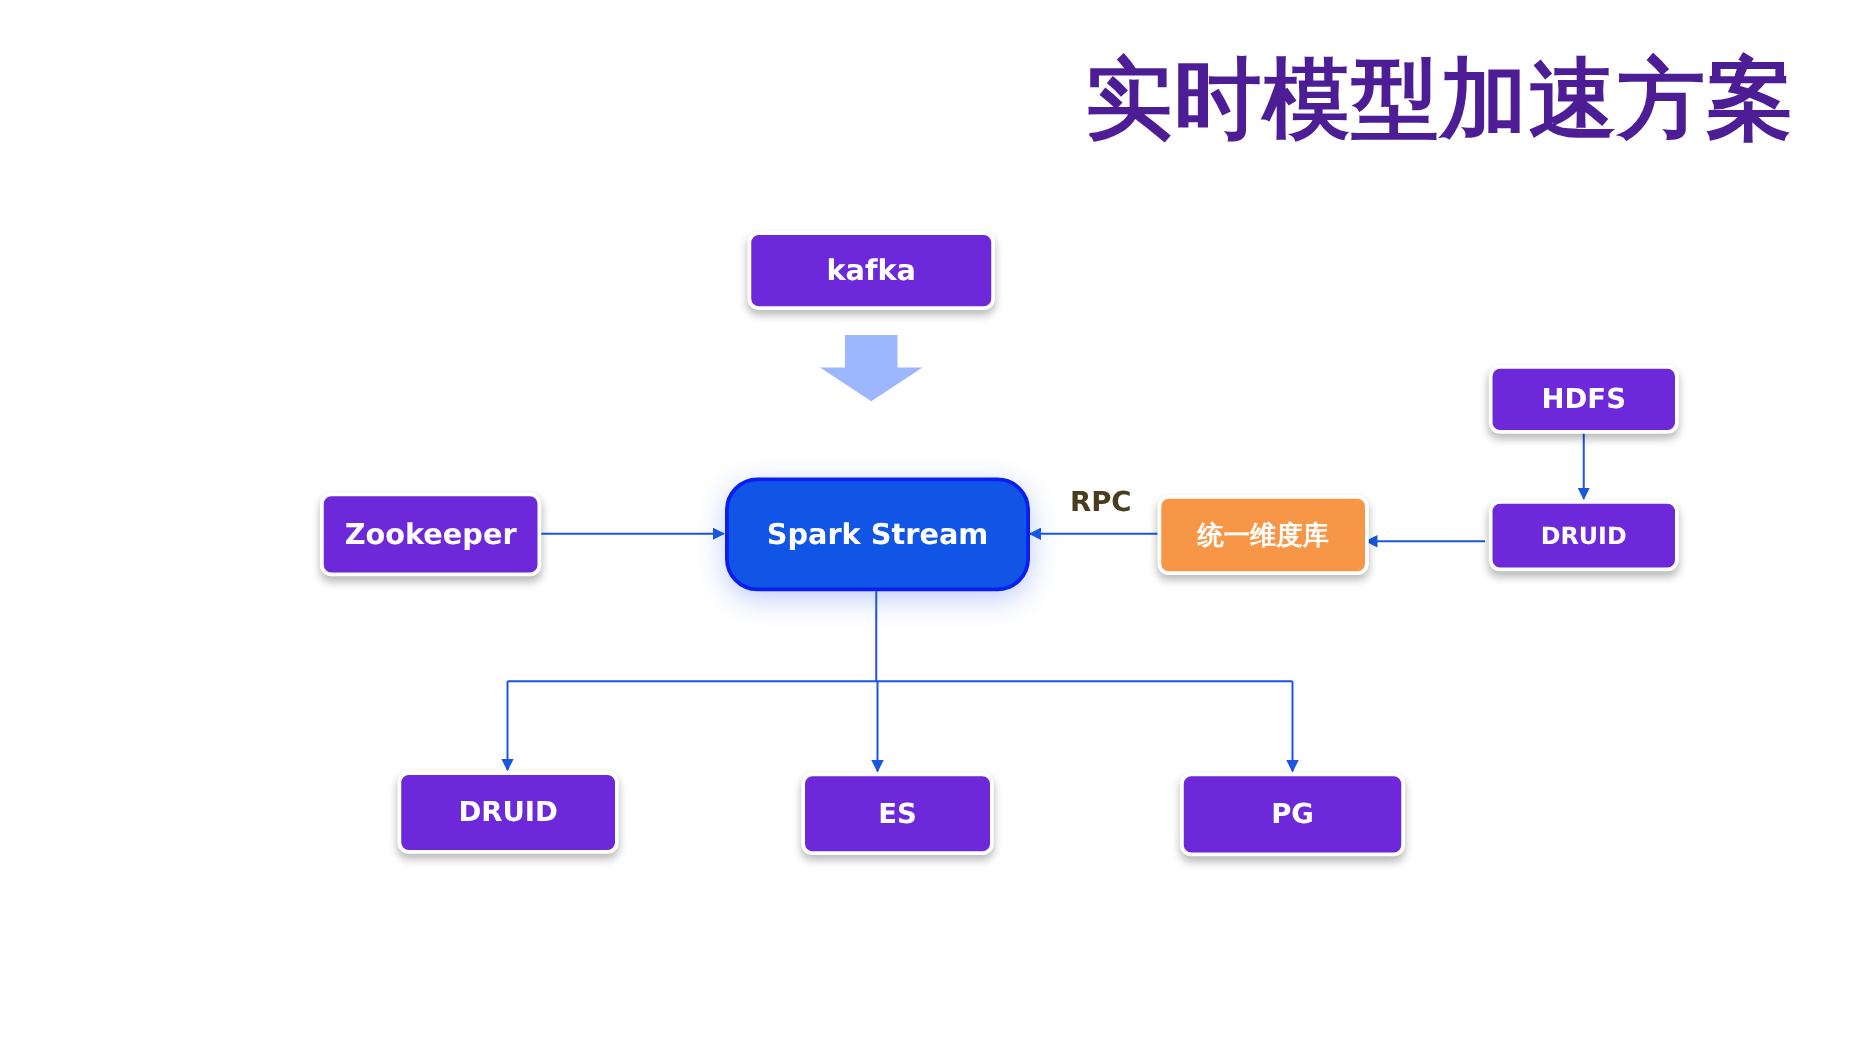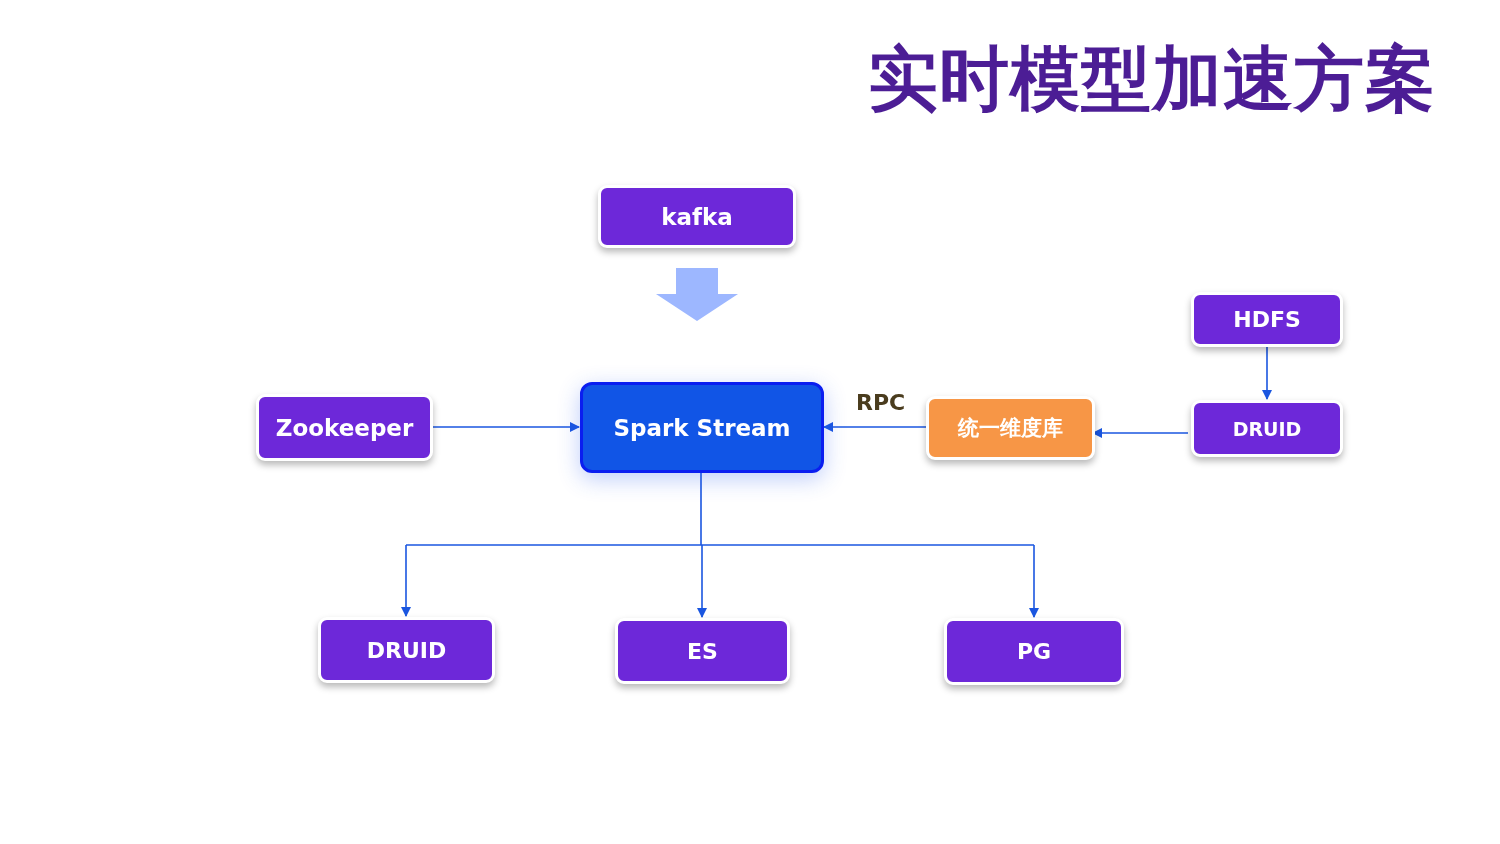--- a/index.html
+++ b/index.html
@@ -61,21 +61,21 @@
 
   <line x1="406" y1="545" x2="406" y2="616" stroke="#1a56e0" stroke-width="1.6" marker-end="url(#ah)"></line>
   <line x1="702" y1="545" x2="702" y2="617" stroke="#1a56e0" stroke-width="1.6" marker-end="url(#ah)"></line>
   <line x1="1034" y1="545" x2="1034" y2="617" stroke="#1a56e0" stroke-width="1.6" marker-end="url(#ah)"></line>
 </svg>
 
 <div class="node teal" style="left:598px; top:185px; width:198px; height:63px; font-size:23px;">
   <span>kafka</span>
 </div>
 
-<div class="node spark" style="left:580px; top:382px; width:244px; height:91px; font-size:23px;">
+<div class="node spark" style="left:580px; top:382px; width:244px; height:91px; font-size:23px;border-radius:26px;">
   <span>Spark Stream</span>
 </div>
 
 <div class="node teal" style="left:256px; top:394px; width:177px; height:67px; font-size:23px;">
   <span>Zookeeper</span>
 </div>
 
 <div class="label-rpc">RPC</div>
 
 <div class="node orange" style="left:926px; top:396px; width:169px; height:64px; font-size:21px;justify-content:center;">
@@ -87,19 +87,19 @@
 </div>
 
 <div class="node teal" style="left:1191px; top:400px; width:152px; height:57px; font-size:19px;">
   <span>DRUID</span>
 </div>
 
 <div class="node teal" style="left:318px; top:617px; width:177px; height:66px; font-size:22px;">
   <span>DRUID</span>
 </div>
 
-<div class="node teal" style="left:615px; top:618px; width:175px; height:66px; font-size:22px;">
+<div class="node teal" style="left:641px; top:618px; width:154px; height:66px; font-size:22px;">
   <span>ES</span>
 </div>
 
 <div class="node teal" style="left:944px; top:618px; width:180px; height:67px; font-size:22px;">
   <span>PG</span>
 </div>
 
 </body></html>

